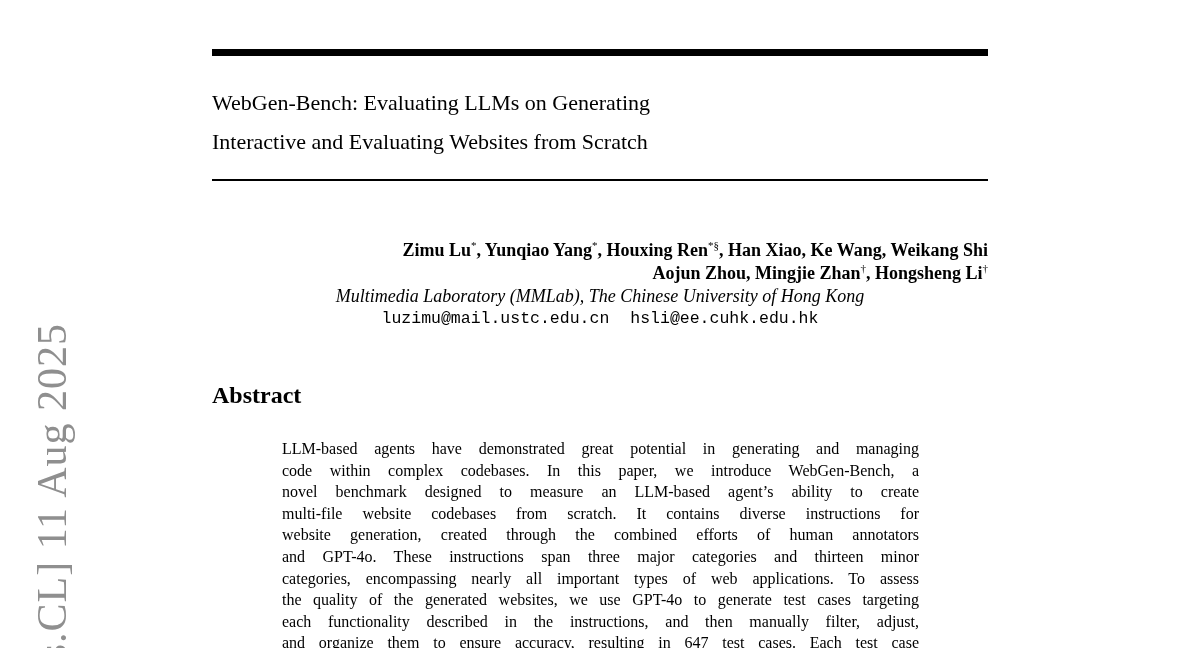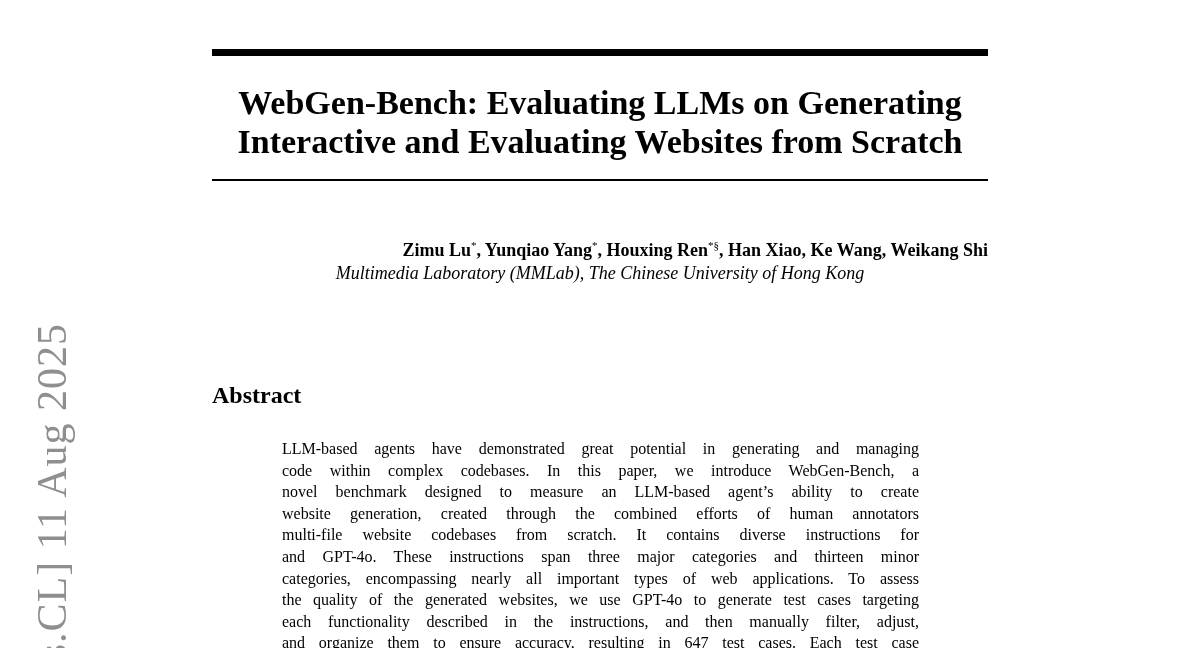--- a/index.html
+++ b/index.html
@@ -45,23 +45,23 @@
     width: 776px;
     height: 2px;
     background: #000000;
   }
 
   .paper-title {
     position: absolute;
     left: 212px;
     top: 83px;
     width: 776px;
-    text-align: center;
-    font-weight: bold;
-    font-size: 34px;
+    text-align: left;
+    font-weight: normal;
+    font-size: 22px;
     line-height: 39px;
   }
 
   .author-block {
     position: absolute;
     left: 212px;
     top: 238px;
     width: 776px;
     text-align: center;
   }
@@ -135,31 +135,37 @@
     <div>WebGen-Bench: Evaluating LLMs on Generating</div>
     <div>Interactive and Evaluating Websites from Scratch</div>
   </div>
 
   <div class="rule-thin"></div>
 
   <div class="author-block">
     <div class="author-line author-line-1">
       <span><span>Zimu Lu</span><sup>*</sup></span><span><span>, Yunqiao Yang</span><sup>*</sup></span><span><span>, Houxing Ren</span><sup>*§</sup></span><span><span>, Han Xiao, Ke Wang, Weikang Shi</span><sup></sup></span>
     </div>
+    <div class="author-line author-line-2">
+      <span><span>Aojun Zhou, Mingjie Zhan</span><sup>†</sup></span><span><span>, Hongsheng Li</span><sup>†</sup></span>
+    </div>
     <div class="affiliation">Multimedia Laboratory (MMLab), The Chinese University of Hong Kong</div>
+    <div class="emails">
+      <span class="email">luzimu@mail.ustc.edu.cn</span><span class="email">hsli@ee.cuhk.edu.hk</span>
+    </div>
   </div>
 
   <div class="abstract-heading">Abstract</div>
 
   <div class="abstract-body">
     <div class="abs-line">LLM-based agents have demonstrated great potential in generating and managing</div>
     <div class="abs-line">code within complex codebases. In this paper, we introduce WebGen-Bench, a</div>
     <div class="abs-line">novel benchmark designed to measure an LLM-based agent’s ability to create</div>
+    <div class="abs-line">multi-file website codebases from scratch. It contains diverse instructions for</div>
     <div class="abs-line">website generation, created through the combined efforts of human annotators</div>
-    <div class="abs-line">multi-file website codebases from scratch. It contains diverse instructions for</div>
     <div class="abs-line">and GPT-4o. These instructions span three major categories and thirteen minor</div>
     <div class="abs-line">categories, encompassing nearly all important types of web applications. To assess</div>
     <div class="abs-line">the quality of the generated websites, we use GPT-4o to generate test cases targeting</div>
     <div class="abs-line">each functionality described in the instructions, and then manually filter, adjust,</div>
     <div class="abs-line">and organize them to ensure accuracy, resulting in 647 test cases. Each test case</div>
   </div>
 
 </div>
 
 </body></html>

